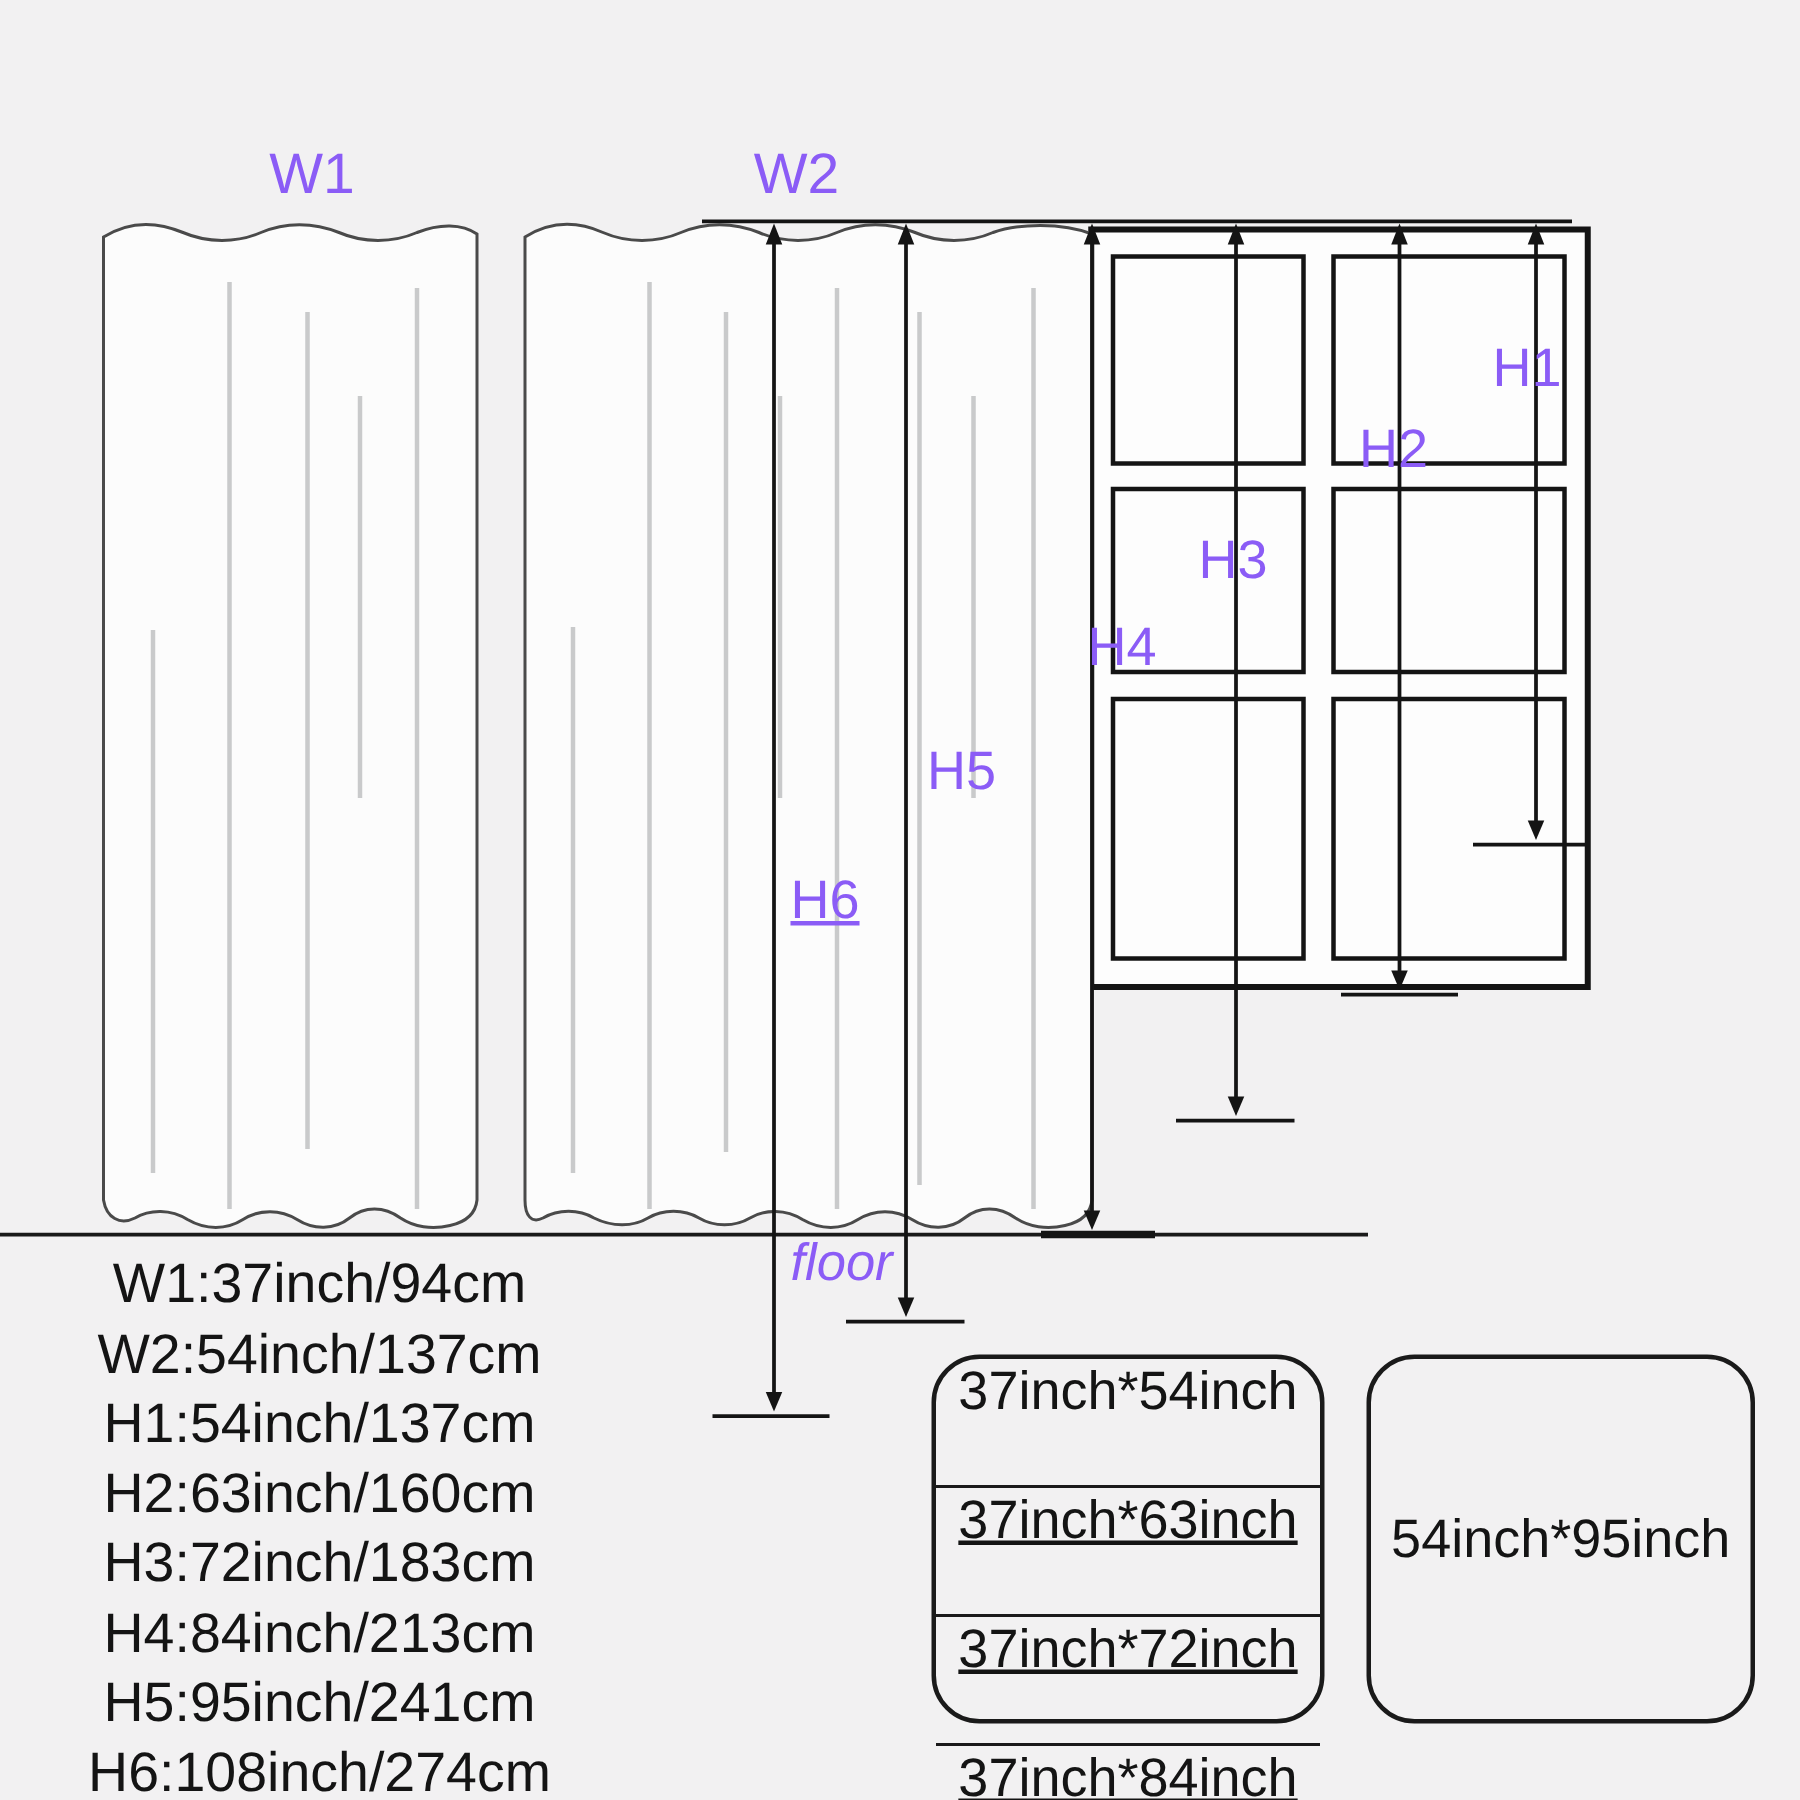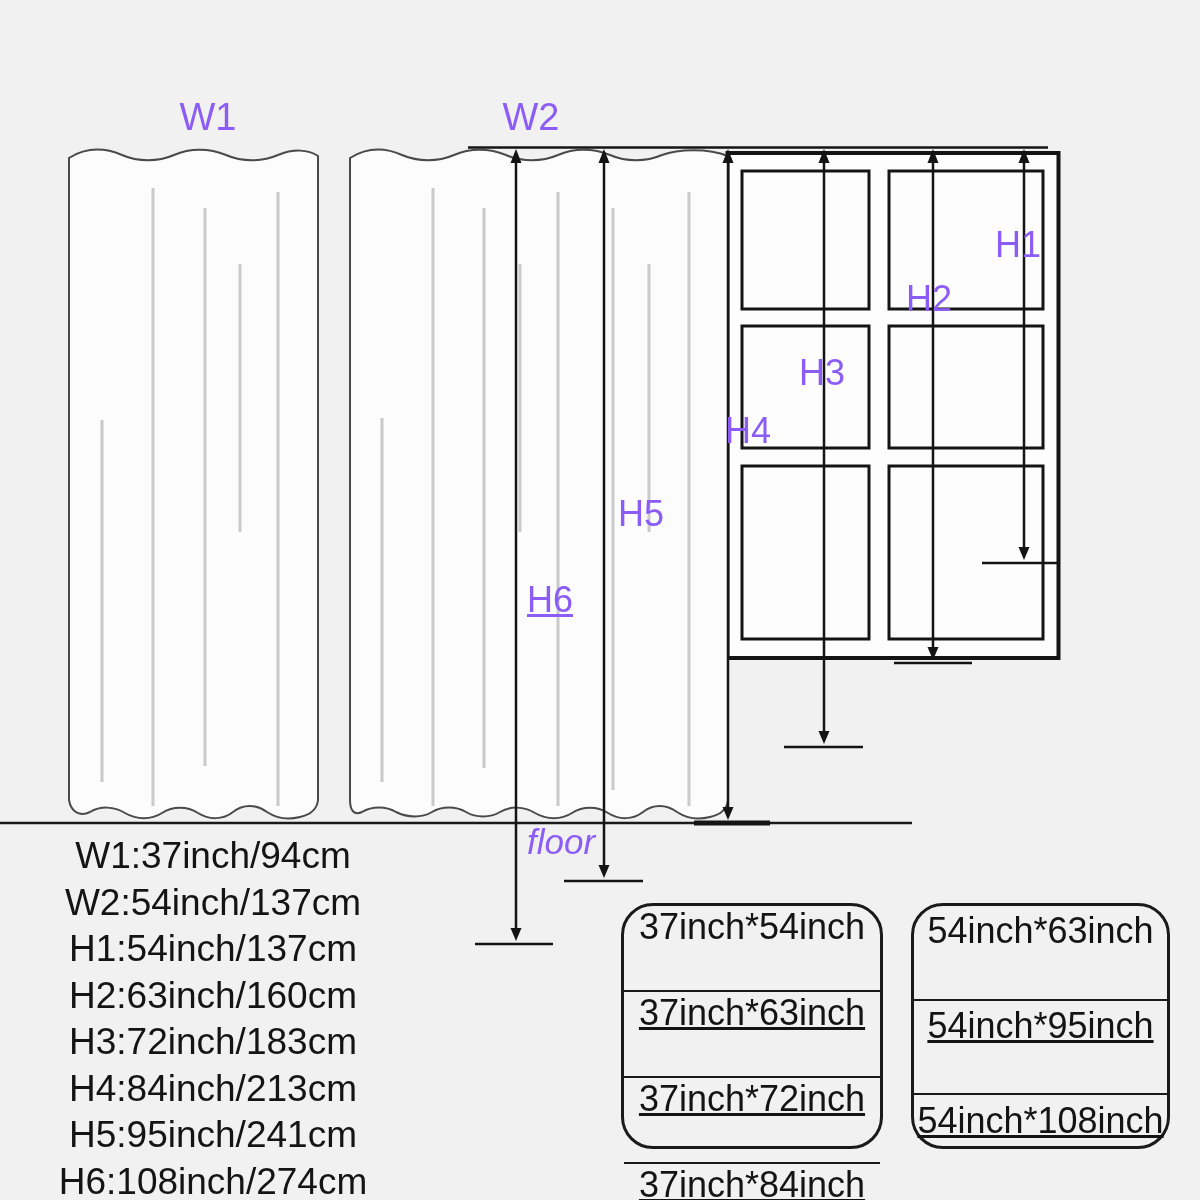--- a/index.html
+++ b/index.html
@@ -177,18 +177,16 @@
   </div>
 
   <div class="size-table table-left">
     <div class="row">37inch*54inch</div>
     <div class="row">37inch*63inch</div>
     <div class="row">37inch*72inch</div>
     <div class="row">37inch*84inch</div>
   </div>
 
   <div class="size-table table-right">
-    <div class="row">54inch*63inch</div>
     <div class="row">54inch*95inch</div>
-    <div class="row">54inch*108inch</div>
   </div>
 
 </div>
 
 </body></html>

